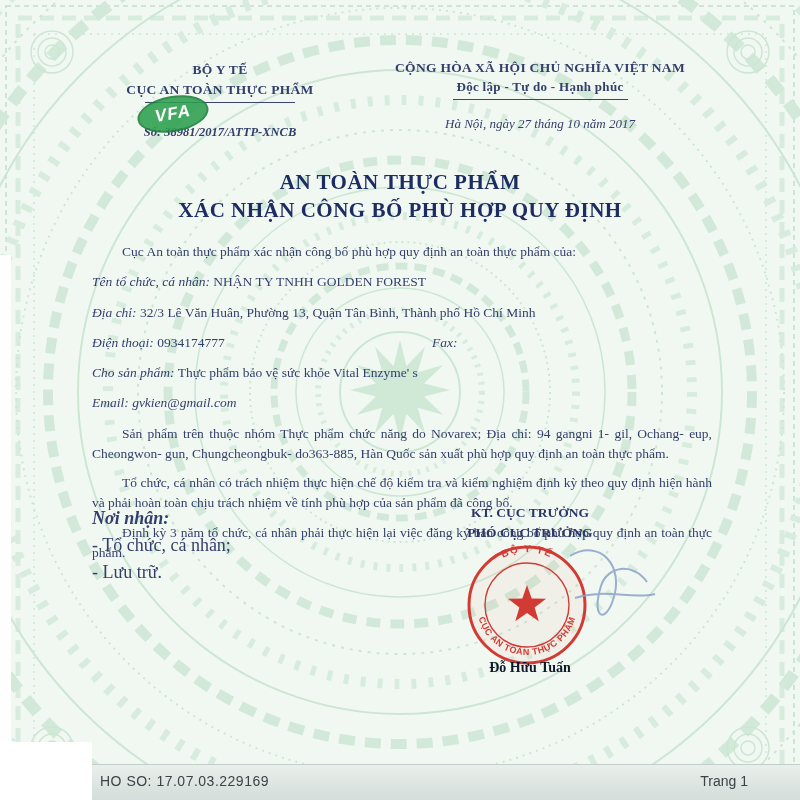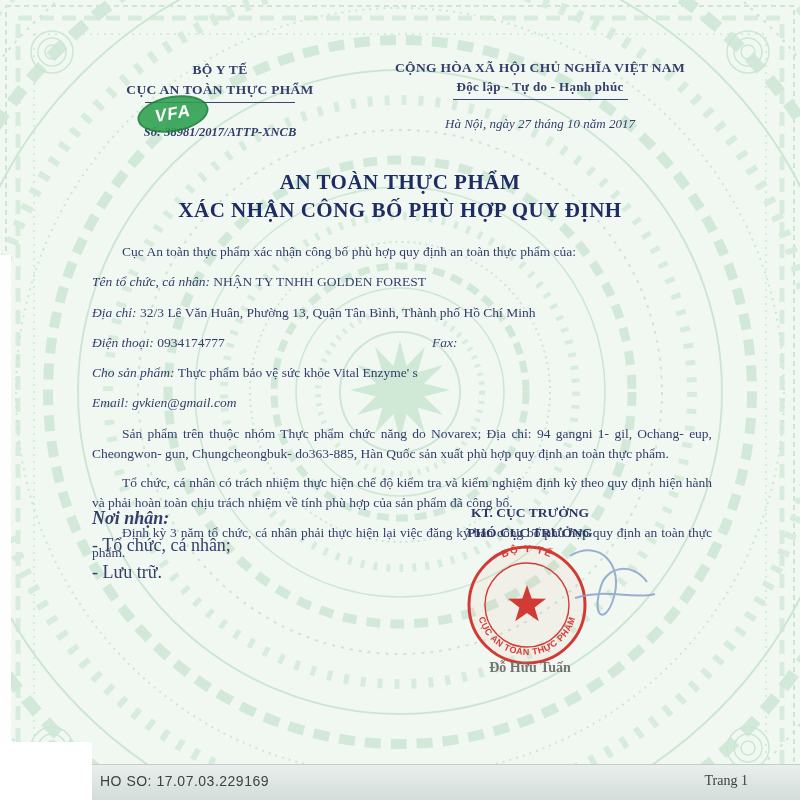--- a/index.html
+++ b/index.html
@@ -42,30 +42,30 @@
   .fax{position:absolute;left:340px;top:0;font-style:italic;}
   .para{text-align:justify;text-indent:30px;margin-bottom:9px;}
 
   
   .recipients{left:92px;top:505px;width:240px;font-size:18px;line-height:1.5;}
   .recip-h{font-weight:bold;font-style:italic;}
   .sign-block{left:400px;top:503px;width:260px;text-align:center;
     font-weight:bold;font-size:13.5px;line-height:1.45;color:#2b3566;}
   .seal-wrap{left:455px;top:538px;width:230px;height:135px;}
   .signer-name{left:400px;top:660px;width:260px;text-align:center;
-    font-weight:bold;font-size:14px;color:#737373;}
+    font-weight:bold;font-size:14px;color:#0f172a;}
 
   
   .bottom-bar{left:0;top:764px;width:800px;height:36px;
     background:linear-gradient(180deg,#e9efec,#d3dcd8);
     border-top:1px solid #c3cdc9;z-index:3;}
   .file-ref{position:absolute;left:100px;top:8px;
     font-family:"Liberation Sans",sans-serif;font-size:14px;color:#3c4346;letter-spacing:.5px;}
   .page-num{position:absolute;right:52px;top:8px;
-    font-family:Liberation Serif, serif;font-size:14px;color:#3c4346;}
+    font-family:Liberation Sans, sans-serif;font-size:14px;color:#3c4346;}
   .corner-white{left:0;top:742px;width:92px;height:58px;background:#ffffff;z-index:4;}
   .edge-white{left:0;top:255px;width:11px;height:545px;background:#fdfefd;z-index:3;}
 </style>
 </head>
 <body>
 
 <svg class="bg" width="800" height="800" viewBox="0 0 800 800" aria-hidden="true">
   <g fill="none" stroke="#a9d6b6" opacity="0.5">
     <rect x="6" y="6" width="788" height="788" stroke-width="2" stroke-dasharray="5 4"></rect>
     <rect x="18" y="18" width="764" height="764" stroke-width="5" stroke-dasharray="14 8" stroke="#c0e2ca"></rect>

